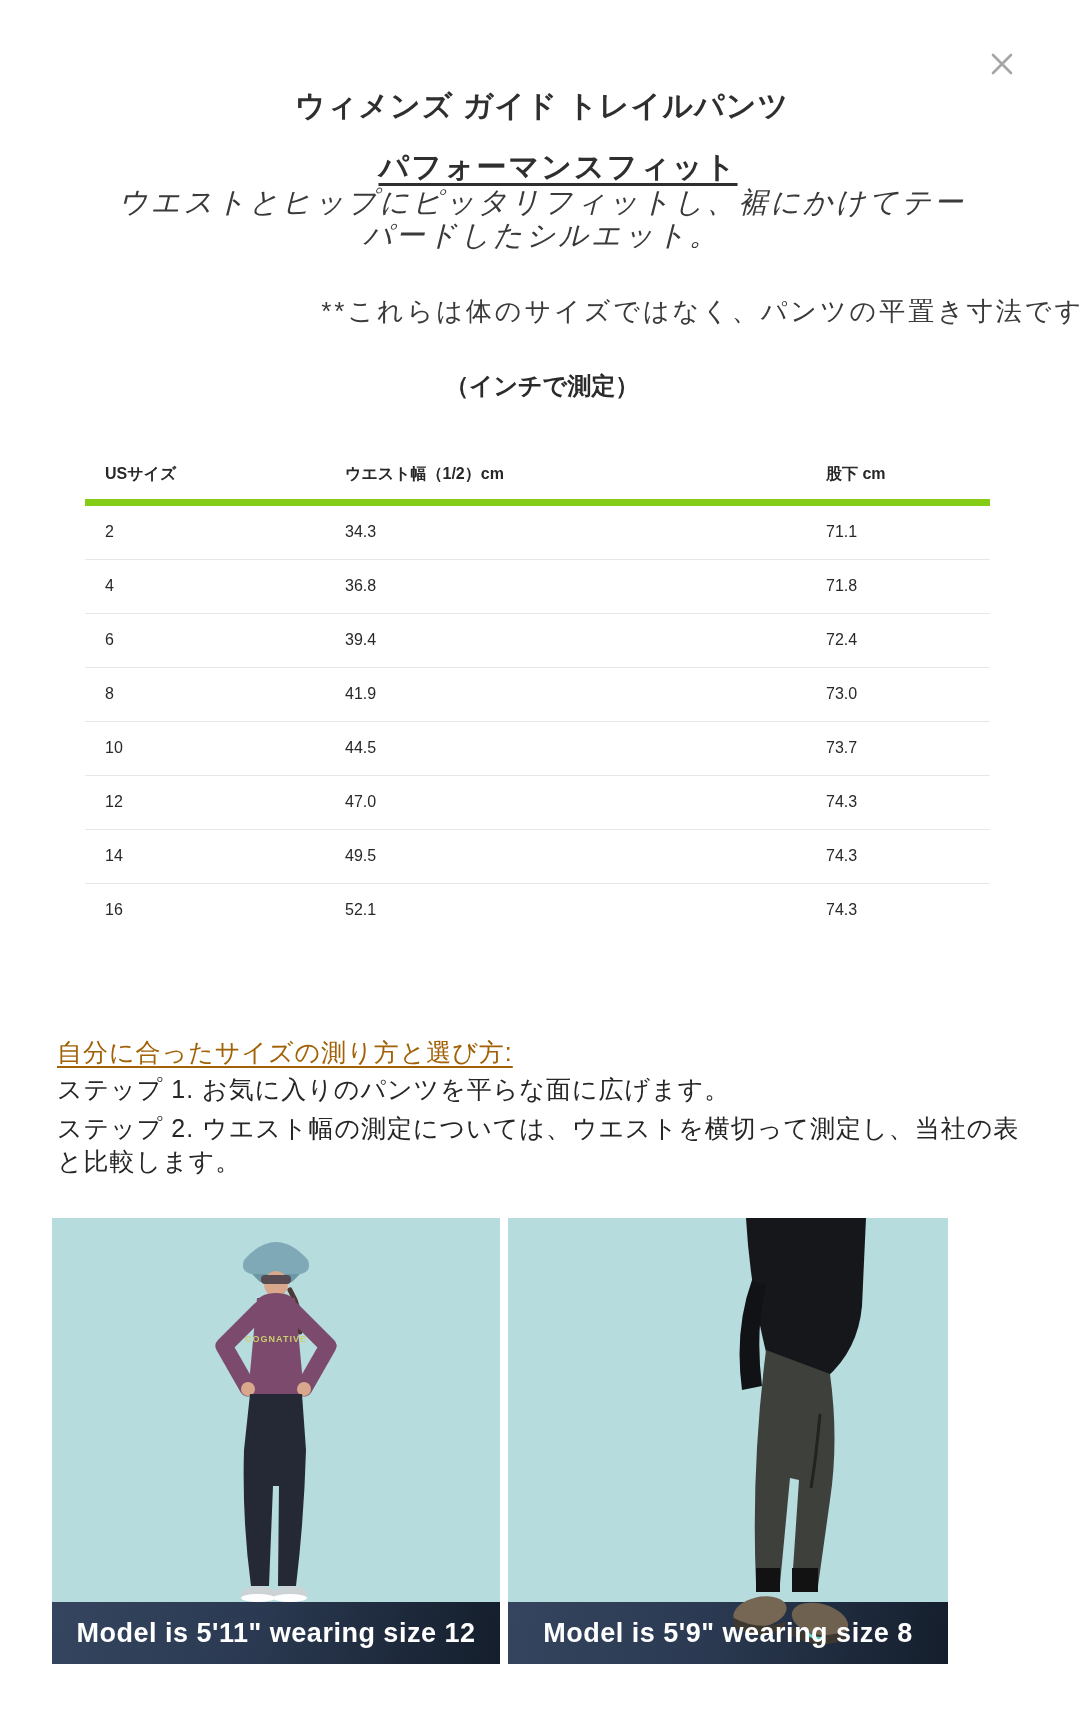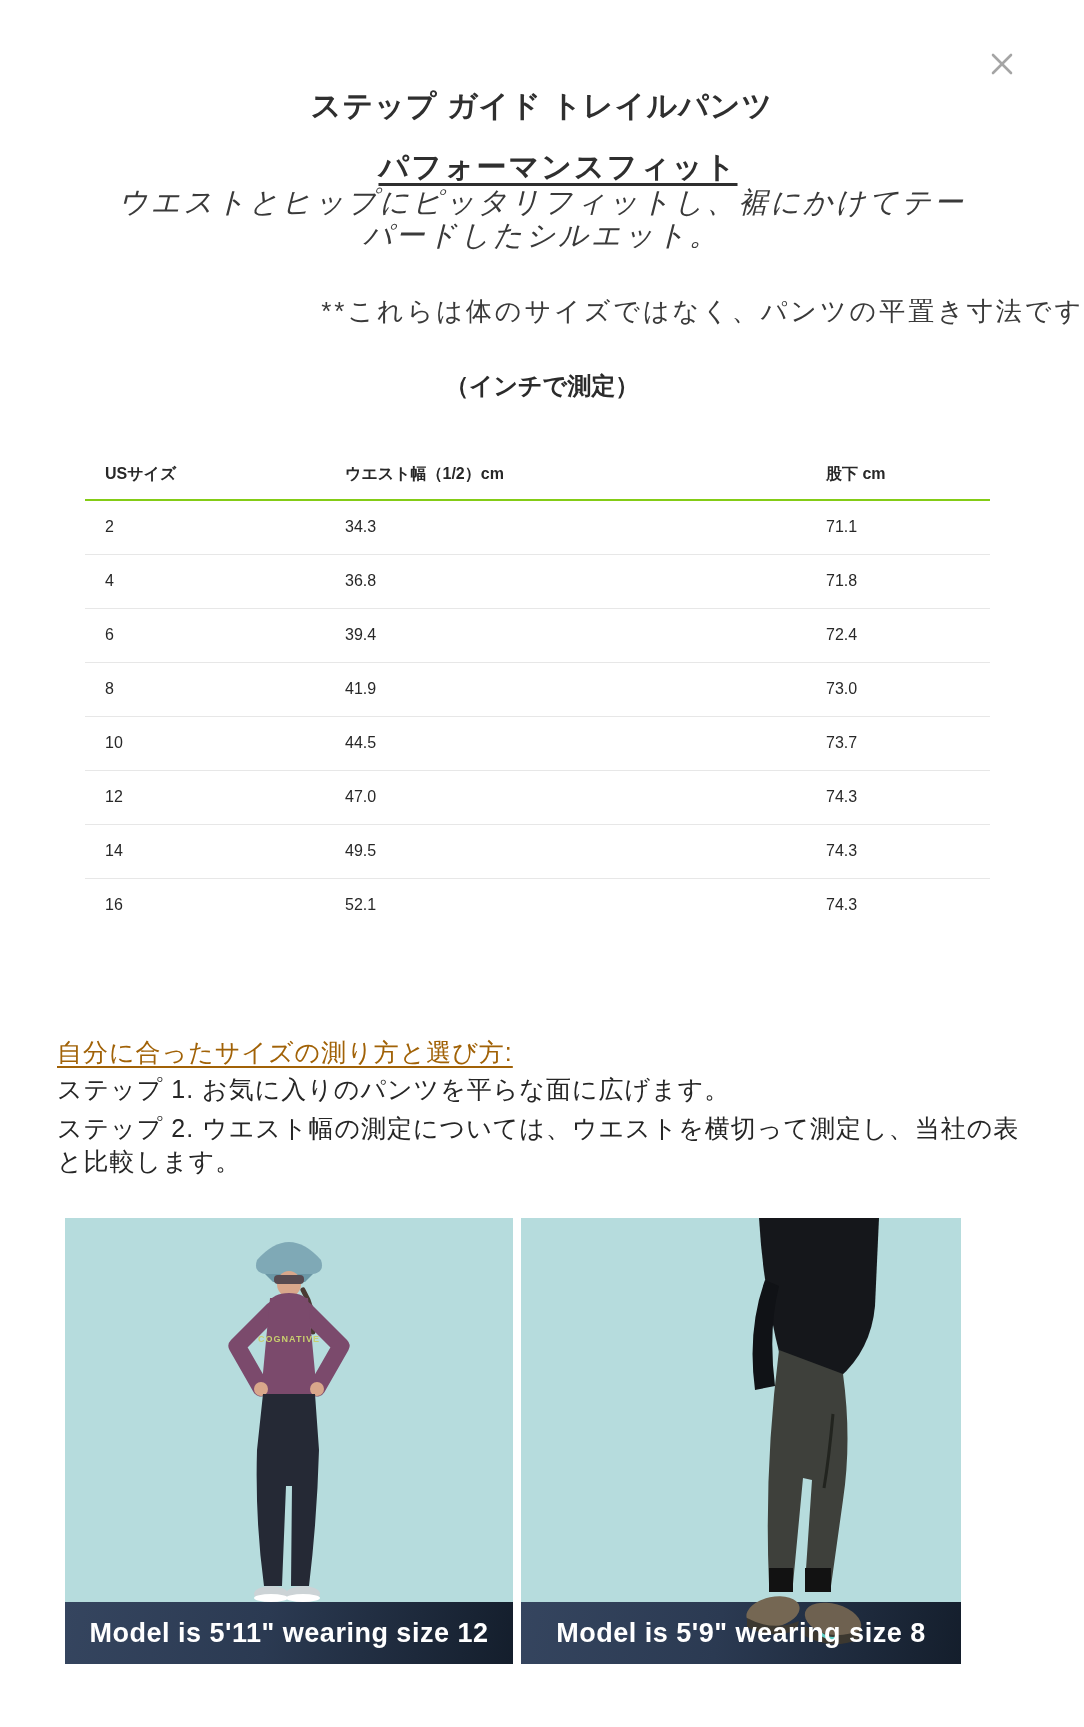--- a/index.html
+++ b/index.html
@@ -32,39 +32,39 @@
   .unit-note {
     position:absolute; top:370px; left:0; width:100%; text-align:center;
     font-size:24px; font-weight:700; color:#2b2b2b;
   }
   table.size-table {
     position:absolute; top:450px; left:85px; width:905px;
     border-collapse:collapse; font-size:16px; color:#282828; table-layout:fixed;
   }
   table.size-table th {
     text-align:left; font-weight:700; padding:14px 0 14px 20px;
-    border-bottom:2px solid #84cc16; white-space:nowrap;
+    border-bottom:7px solid #84cc16; white-space:nowrap;
   }
   table.size-table td {
     text-align:left; padding:17px 0 18px 20px;
     border-bottom:1px solid #e7e7e7; white-space:nowrap;
   }
   table.size-table tbody tr:last-child td { border-bottom:none; }
   .guide-heading {
     position:absolute; top:1036px; left:57px;
     font-size:25px; letter-spacing:1px; color:#a16207;
     text-decoration:underline; text-underline-offset:5px;
   }
   .steps {
     position:absolute; top:1073px; left:57px; width:980px;
     font-size:25px; letter-spacing:1px; line-height:33px; color:#262626;
   }
   .steps p { margin:0 0 6px 0; }
   .photos {
-    position:absolute; top:1218px; left:65px; width:896px; height:446px;
+    position:absolute; top:1218px; left:52px; width:896px; height:446px;
     display:flex; gap:8px;
   }
   .photo { position:relative; height:446px; overflow:hidden; }
   .photo-left  { width:448px; }
   .photo-right { width:440px; }
   .photo svg.figure { position:absolute; left:0; top:0; z-index:2; }
   .caption-bg {
     position:absolute; left:0; right:0; bottom:0; height:62px; z-index:1;
     background:linear-gradient(100deg,#35455f 0%,#2b3a52 45%,#141e2c 100%);
   }
@@ -77,21 +77,21 @@
 </head>
 <body>
 
 <div class="close-btn">
   <svg width="24" height="24" viewBox="0 0 24 24">
     <line x1="3" y1="3" x2="21" y2="21" stroke="#a5a5a5" stroke-width="2.6" stroke-linecap="round"></line>
     <line x1="21" y1="3" x2="3" y2="21" stroke="#a5a5a5" stroke-width="2.6" stroke-linecap="round"></line>
   </svg>
 </div>
 
-<div class="page-title">ステップ ガイド トレイルパンツ</div>
+<div class="page-title">ウィメンズ ガイド トレイルパンツ</div>
 <div class="fit-heading">パフォーマンスフィット</div>
 <div class="fit-desc">ウエストとヒップにピッタリフィットし、裾にかけてテーパードしたシルエット。</div>
 <div class="note">**これらは体のサイズではなく、パンツの平置き寸法です</div>
 <div class="unit-note">（インチで測定）</div>
 
 <table class="size-table">
   <colgroup>
       <col style="width:240px">
       <col style="width:481px">
       <col style="width:184px">

